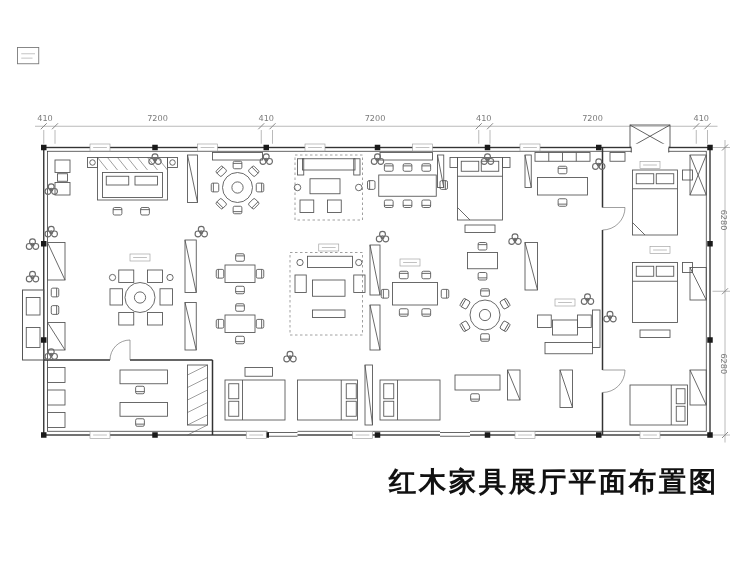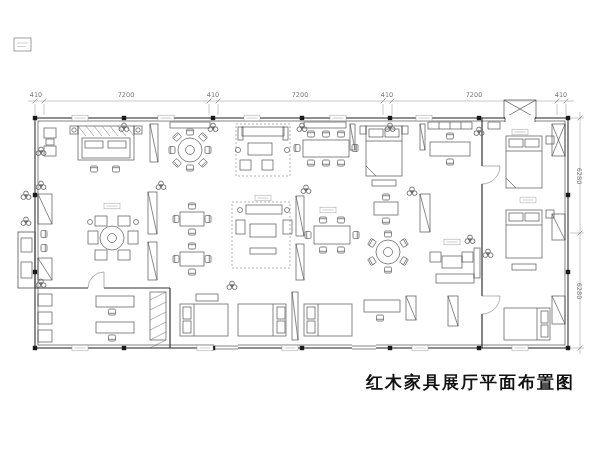--- a/index.html
+++ b/index.html
@@ -1,19 +1,19 @@
 <!DOCTYPE html>
 <html><head>
 <meta charset="utf-8">
 <style>
   html,body{margin:0;padding:0;background:#ffffff;}
   .sheet{position:relative;width:600px;height:412px;background:#fff;overflow:hidden;
          font-family:"Liberation Sans",sans-serif;}
   .sheet svg{position:absolute;left:0;top:0;}
-  .plan-title{position:absolute;top:371px;right:25px;font-size:17px;font-weight:600;
+  .plan-title{position:absolute;top:371px;right:25px;font-size:22px;font-weight:600;
               letter-spacing:2px;color:#111;
               font-family:"DejaVu Sans","Liberation Sans",sans-serif;white-space:nowrap;margin-left:10px;}
   text{font-family:"DejaVu Sans","Liberation Sans",sans-serif;font-size:6.5px;fill:#7a7a7a;
        stroke:none;}
 </style>
 </head>
 <body>
 
 <div class="sheet">
 

